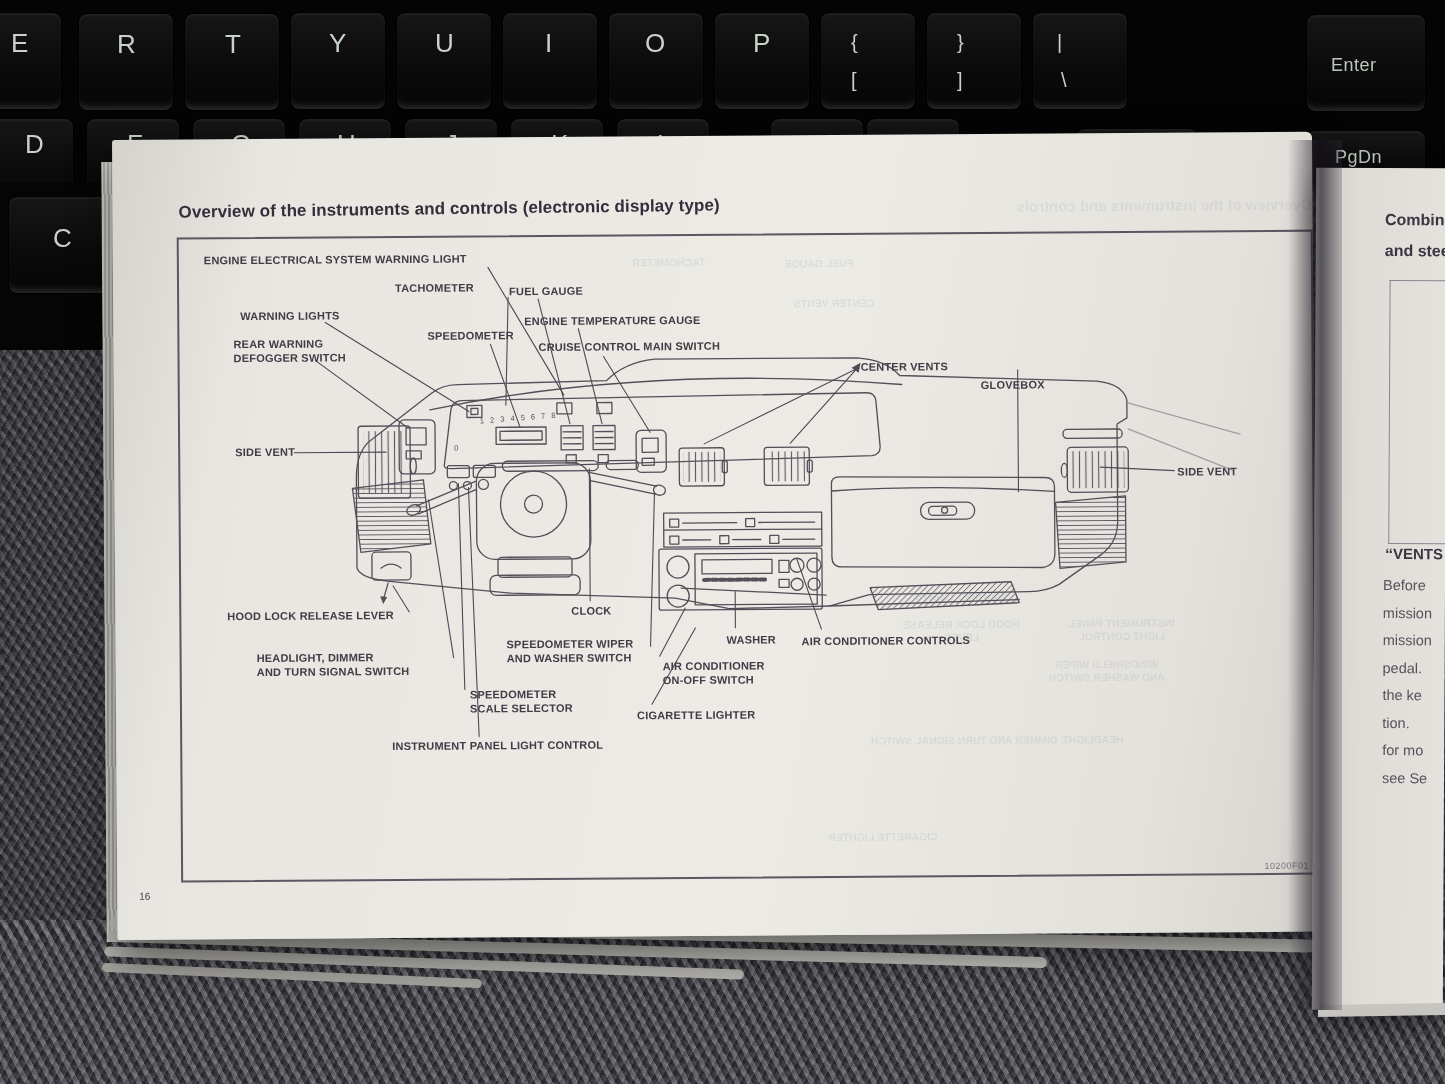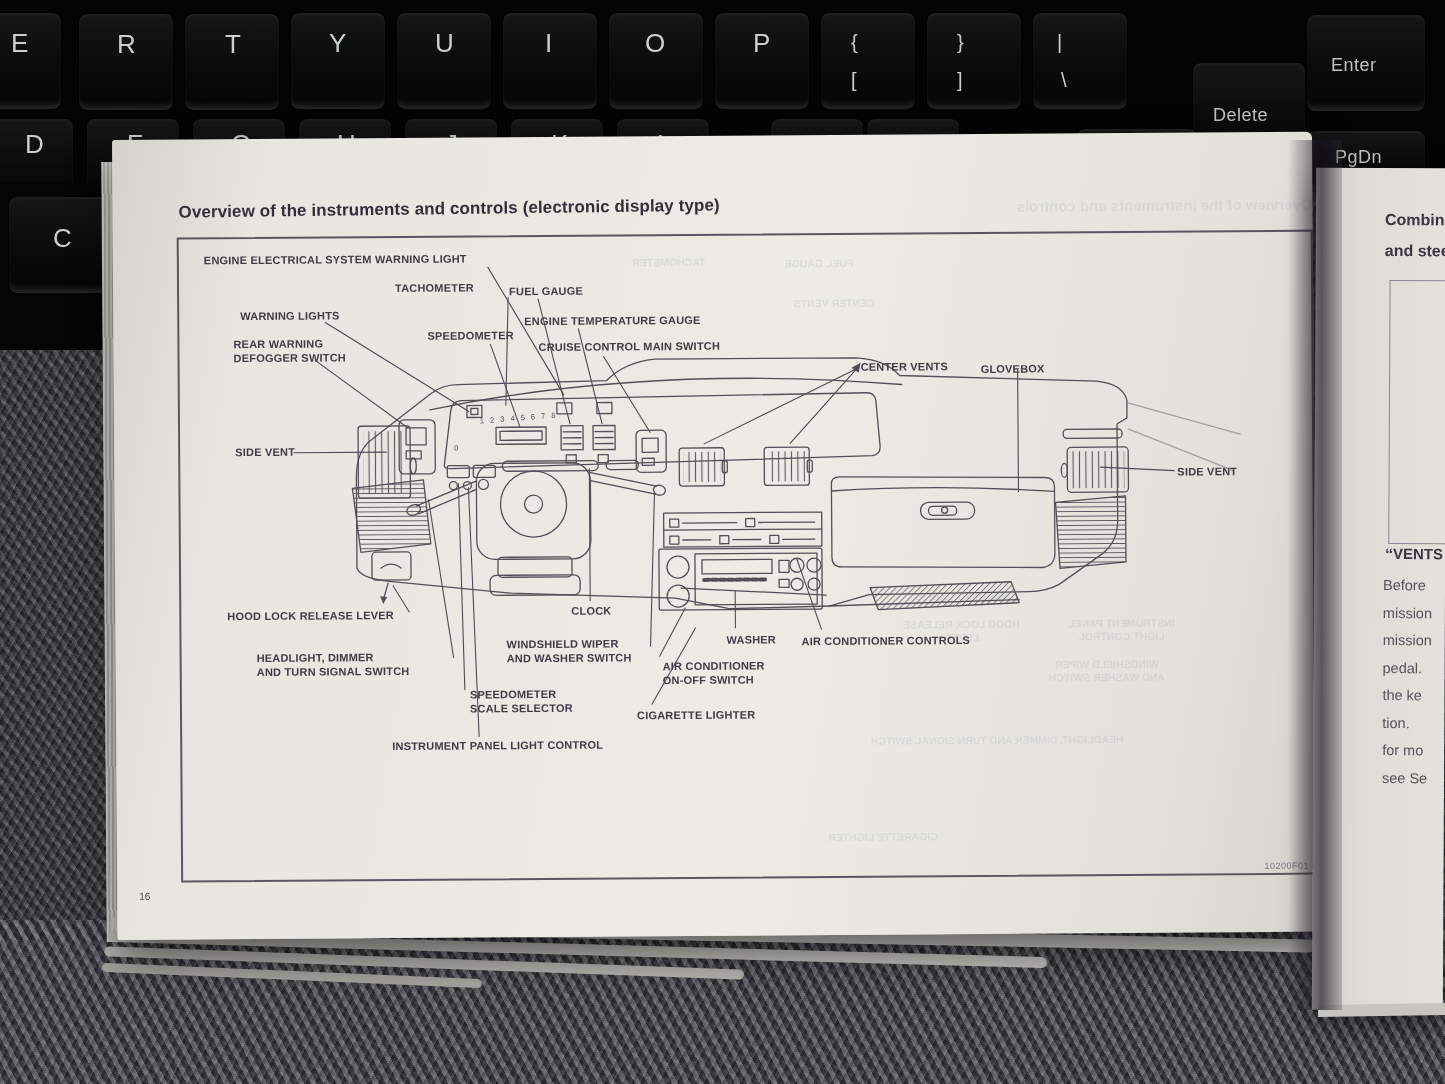--- a/index.html
+++ b/index.html
@@ -95,23 +95,20 @@
     <span class="sym" style="left:30px;top:18px;">{</span>
     <span class="sym" style="left:30px;top:56px;">[</span>
     </div>
   <div class="key" style="left:926px;top:12px;width:94px;height:96px;">
     <span class="sym" style="left:30px;top:18px;">}</span>
     <span class="sym" style="left:30px;top:56px;">]</span>
     </div>
   <div class="key" style="left:1032px;top:12px;width:94px;height:96px;">
     <span class="sym" style="left:24px;top:18px;">|</span>
     <span class="sym" style="left:28px;top:56px;">\</span>
-    </div>
-  <div class="key" style="left:1192px;top:62px;width:112px;height:108px;">
-      <span class="sm" style="left:20px;top:42px;">Delete</span>
     </div>
   <div class="key" style="left:1306px;top:14px;width:118px;height:96px;">
       <span class="sm" style="left:24px;top:40px;">Enter</span>
     </div>
   <div class="key" style="left:1076px;top:128px;width:120px;height:70px;">
       <span class="sm" style="left:44px;top:12px;">Enter</span>
     </div>
   <div class="key" style="left:1306px;top:130px;width:118px;height:60px;">
       <span class="sm" style="left:28px;top:16px;">PgDn</span>
     </div>
@@ -335,28 +332,28 @@
     <div class="lbl" style="left:25px;top:14px;">ENGINE ELECTRICAL SYSTEM WARNING LIGHT</div>
     <div class="lbl" style="left:216px;top:43px;">TACHOMETER</div>
     <div class="lbl" style="left:330px;top:47px;">FUEL GAUGE</div>
     <div class="lbl" style="left:61px;top:70px;">WARNING LIGHTS</div>
     <div class="lbl" style="left:248px;top:91px;">SPEEDOMETER</div>
     <div class="lbl" style="left:345px;top:77px;">ENGINE TEMPERATURE GAUGE</div>
     <div class="lbl" style="left:54px;top:98px;">REAR WARNING
 DEFOGGER SWITCH</div>
     <div class="lbl" style="left:359px;top:103px;">CRUISE CONTROL MAIN SWITCH</div>
     <div class="lbl" style="left:681px;top:125px;">CENTER VENTS</div>
-    <div class="lbl" style="left:801px;top:128px;">GLOVEBOX</div>
+    <div class="lbl" style="left:801px;top:144px;">GLOVEBOX</div>
     <div class="lbl" style="left:55px;top:206px;">SIDE VENT</div>
     <div class="lbl" style="left:997px;top:232px;">SIDE VENT</div>
     <div class="lbl" style="left:46px;top:370px;">HOOD LOCK RELEASE LEVER</div>
     <div class="lbl" style="left:390px;top:367px;">CLOCK</div>
     <div class="lbl" style="left:75px;top:412px;">HEADLIGHT, DIMMER
 AND TURN SIGNAL SWITCH</div>
-    <div class="lbl" style="left:325px;top:400px;">WINDSHIELD WIPER
+    <div class="lbl" style="left:325px;top:400px;">SPEEDOMETER WIPER
 AND WASHER SWITCH</div>
     <div class="lbl" style="left:288px;top:450px;">SPEEDOMETER
 SCALE SELECTOR</div>
     <div class="lbl" style="left:210px;top:501px;">INSTRUMENT PANEL LIGHT CONTROL</div>
     <div class="lbl" style="left:545px;top:397px;">WASHER</div>
     <div class="lbl" style="left:620px;top:399px;">AIR CONDITIONER CONTROLS</div>
     <div class="lbl" style="left:481px;top:423px;">AIR CONDITIONER
 ON-OFF SWITCH</div>
     <div class="lbl" style="left:455px;top:472px;">CIGARETTE LIGHTER</div>
 

